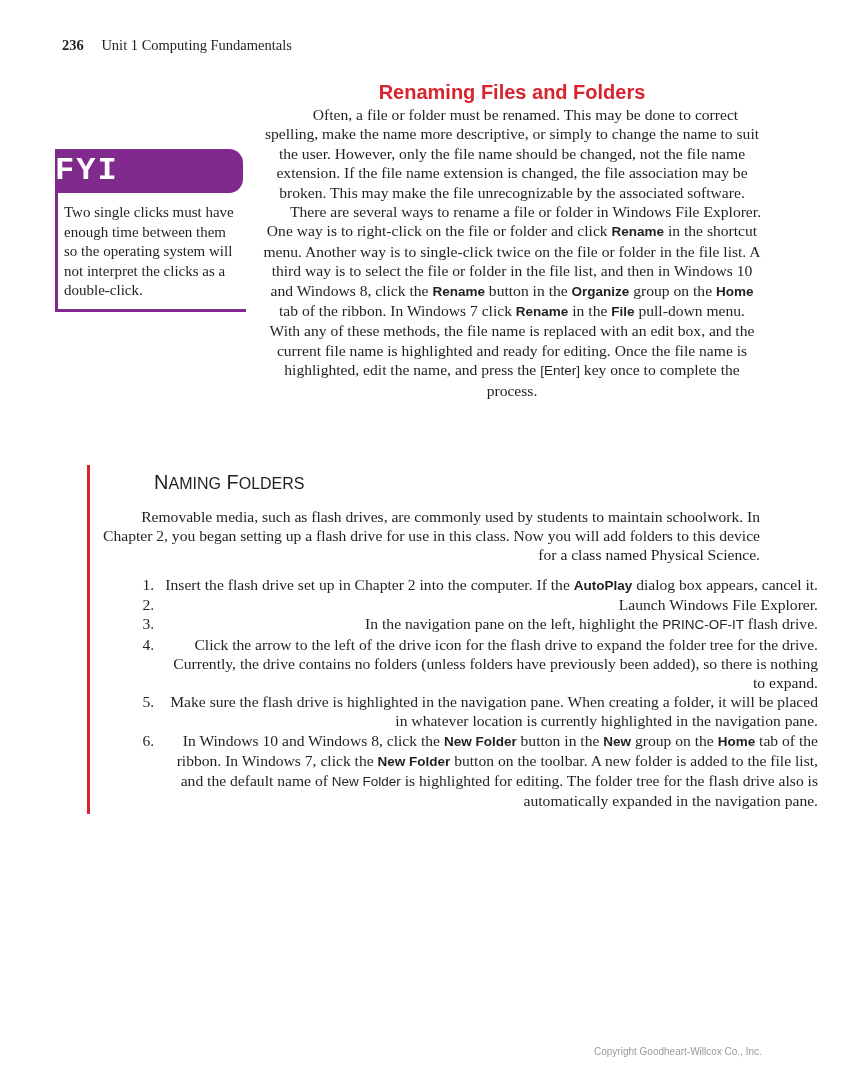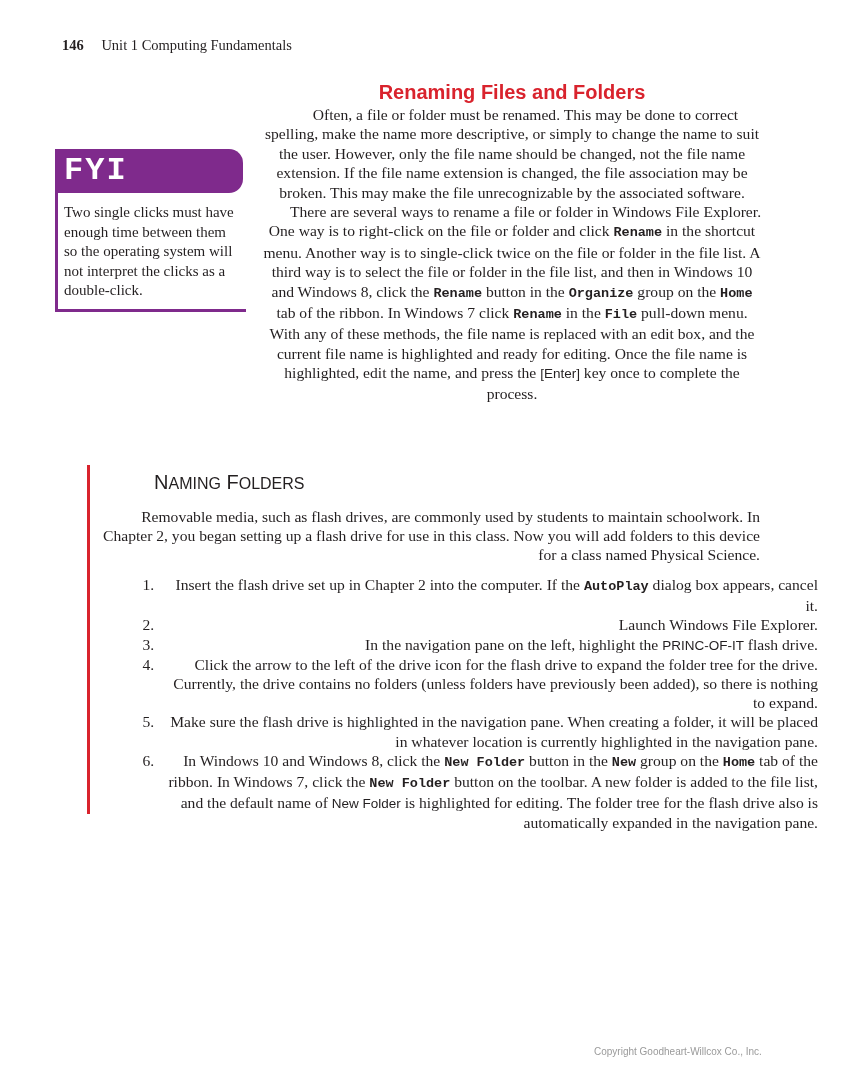--- a/index.html
+++ b/index.html
@@ -1,27 +1,27 @@
 <!DOCTYPE html>
 <html><head>
 <meta charset="utf-8">
 <style>
   html, body { margin:0; padding:0; background:#ffffff; }
   body { width:849px; height:1087px; position:relative; overflow:hidden;
          font-family:"DejaVu Serif","Liberation Serif",serif; color:#231f20; }
-  b.ui { font-family:Liberation Mono, monospace; font-weight:bold; font-size:13.5px; }
+  b.ui { font-family:Liberation Sans, sans-serif; font-weight:bold; font-size:13.5px; }
   span.ui { font-family:"Liberation Sans", sans-serif; font-size:13.5px; }
 
   #running-head { position:absolute; left:62px; top:37px; font-family:"Liberation Serif", serif; font-size:14.5px; }
   #running-head .pg { font-weight:bold; margin-right:14px; }
 
   #fyi { position:absolute; left:55px; top:149px; width:188px; }
   #fyi .head { background:#7f2a8c; height:44px; border-radius:0 14px 14px 0;
                color:#fff; font-family:"Liberation Mono", monospace; font-weight:bold;
-               font-size:32px; line-height:44px; padding-left:9px; letter-spacing:2px; }
+               font-size:32px; line-height:44px; padding-left:0; letter-spacing:2px; }
   #fyi .body { border-left:3px solid #7f2a8c; border-bottom:3px solid #7f2a8c;
                padding:10px 4px 8px 6px; font-family:"Liberation Serif", serif;
                font-size:15px; line-height:19.5px; width:178px; }
 
   #section { position:absolute; left:262px; top:79px; width:500px;text-align:center; }
   #section h2 { margin:0; font-family:"Liberation Sans", sans-serif; font-weight:bold;
                 color:#d9232d; font-size:20px; line-height:26px; }
   #section p { margin:0; font-family:"Liberation Serif", serif; font-size:15.6px;
                line-height:19.4px; text-indent:27px; }
 
@@ -42,21 +42,21 @@
                  font-family:"Liberation Serif", serif; font-size:15.6px; line-height:19.2px; }
   #hands-on ol li { padding-left:2px; }
 
   #copyright { position:absolute; left:594px; top:1046px; font-family:"Liberation Sans", sans-serif;
                font-size:10px; color:#9a9a9a; }
 </style>
 </head>
 <body>
 
 <div id="running-head">
-  <span class="pg">146</span>
+  <span class="pg">236</span>
   <span>Unit 1  Computing Fundamentals</span>
 </div>
 
 <div id="fyi">
   <div class="head">FYI</div>
   <div class="body">Two single clicks must have enough time between them so the operating system will not interpret the clicks as a double-click.</div>
 </div>
 
 <div id="section">
   <h2>Renaming Files and Folders</h2>

